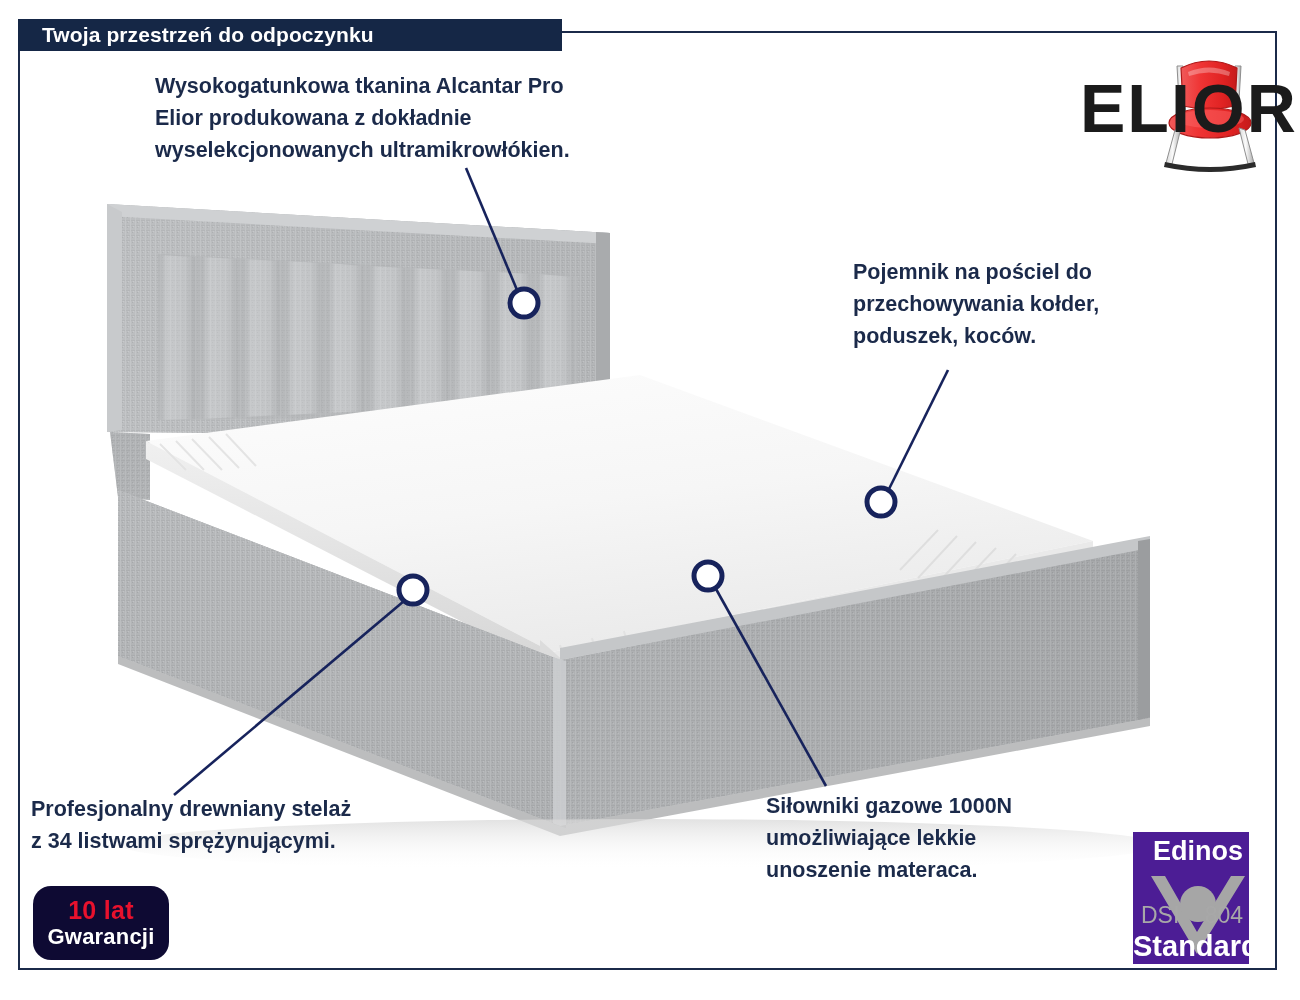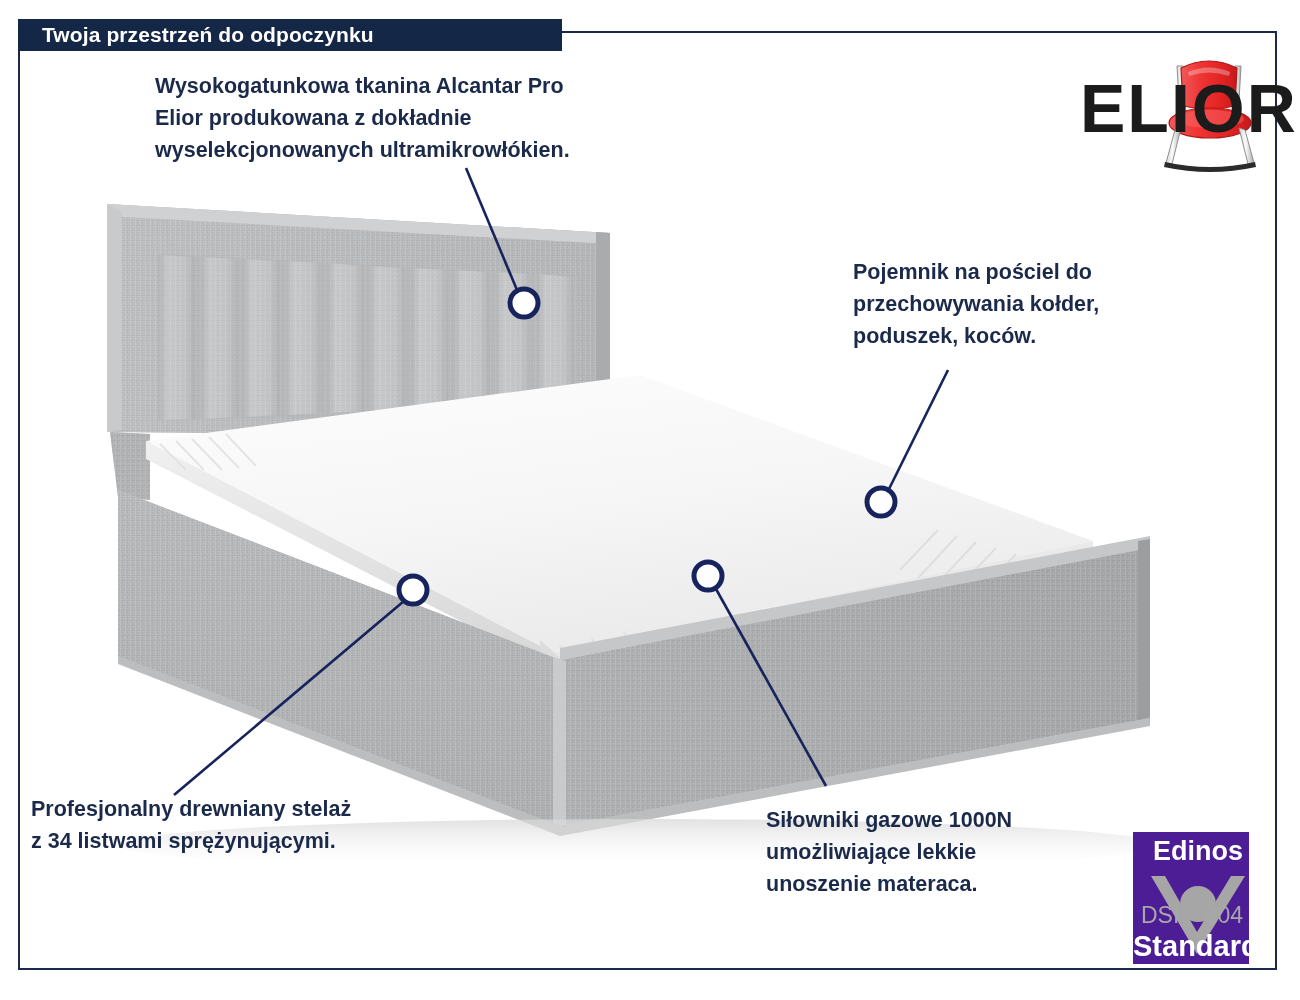--- a/index.html
+++ b/index.html
@@ -67,21 +67,21 @@
     color: #1b2a4a;
     font-size: 21.5px;
     font-weight: bold;
     line-height: 32px;
     z-index: 5;
     white-space: pre-line;
   }
   .ct-fabric  { left: 155px; top: 70px;  width: 600px; }
   .ct-storage { left: 853px; top: 256px; width: 380px; }
   .ct-slats   { left: 31px;  top: 793px; width: 520px; }
-  .ct-lift    { left: 766px; top: 790px; width: 400px; margin-top: 14px; }
+  .ct-lift    { left: 766px; top: 790px; width: 400px; }
 
   
   .leaders { position: absolute; left: 0; top: 0; z-index: 4; }
 
   
   .logo {
     position: absolute;
     left: 965px;
     top: 48px;
     width: 300px;
@@ -401,20 +401,24 @@
       <ellipse cx="55" cy="71" rx="34" ry="9" fill="#ff6a6a" opacity="0.45"></ellipse>
 
       <path d="M20 82 L26 80 L17 116 L11 115 Z" fill="url(#chrome)" stroke="#8e8e8e" stroke-width="1"></path>
       <path d="M84 80 L90 82 L99 115 L93 116 Z" fill="url(#chrome)" stroke="#8e8e8e" stroke-width="1"></path>
 
       <path d="M10 114 Q55 124 100 114 L101 119 Q55 129 9 119 Z" fill="#2b2b2b"></path>
     </svg>
     <div class="logo-word">ELIOR</div>
   </div>
 
+  <div class="warranty">
+    <div class="warranty-top">10 lat</div>
+    <div class="warranty-bottom">Gwarancji</div>
+  </div>
 
   <div class="edinos">
     <svg width="130" height="132" viewBox="0 0 130 132" style="position:absolute;left:0;top:0;">
       <path d="M18 44 L64 122 L112 44 L98 44 L64 100 L32 44 Z" fill="#a6a6a6"></path>
       <circle cx="65" cy="72" r="18" fill="#a6a6a6"></circle>
     </svg>
     <div class="edinos-top">Edinos</div>
     <div class="edinos-dsi">DSI</div>
     <div class="edinos-num">804</div>
     <div class="edinos-bottom">Standards</div>

